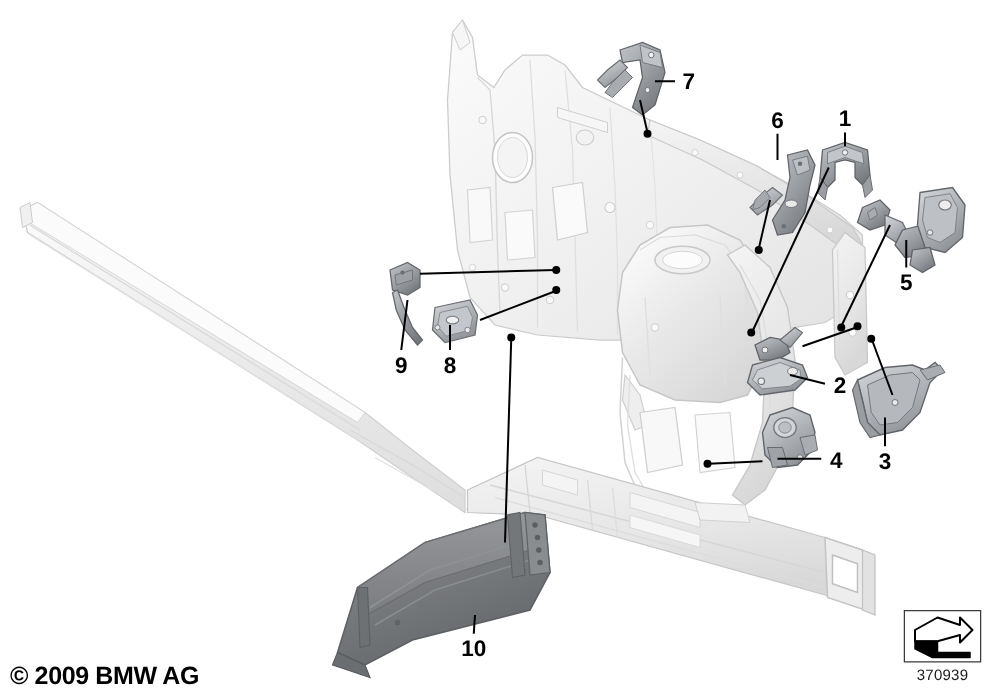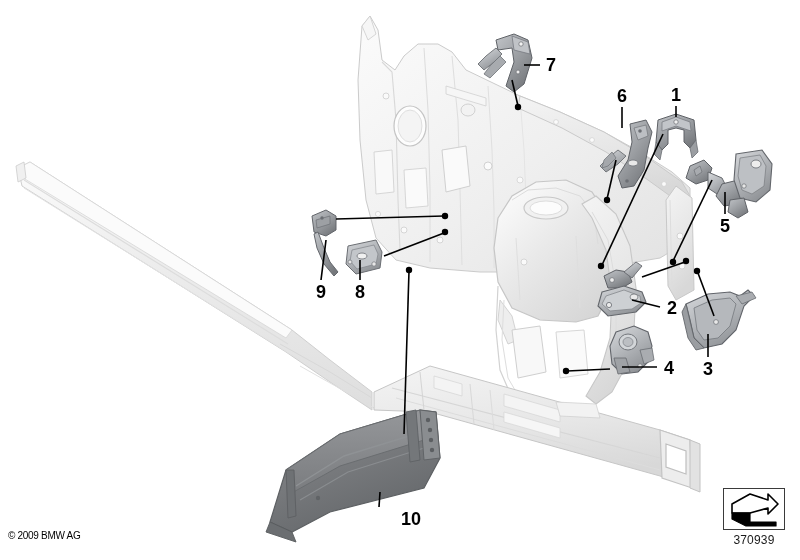--- a/index.html
+++ b/index.html
@@ -36,22 +36,22 @@
     color: #000000;
     line-height: 1;
     white-space: nowrap;
     transform: translate(-50%, -50%);
   }
   #copyright-text {
     position: absolute;
     left: 8px;
     top: 530px;
     font-family: "Liberation Sans", sans-serif;
-    font-weight: normal;
-    font-size: 10px;
+    font-weight: bold;
+    font-size: 20px;
     letter-spacing: -0.3px;
     color: #000000;
     white-space: nowrap;
   }
   #orientation-box {
     position: absolute;
     left: 723px;
     top: 488px;
     width: 62px;
     height: 42px;
@@ -371,21 +371,21 @@
 
   <div class="callout-label" style="left:676px; top:95px;">1</div>
   <div class="callout-label" style="left:672px; top:308px;">2</div>
   <div class="callout-label" style="left:708px; top:369px;">3</div>
   <div class="callout-label" style="left:669px; top:368px;">4</div>
   <div class="callout-label" style="left:725px; top:226px;">5</div>
   <div class="callout-label" style="left:622px; top:96px;">6</div>
   <div class="callout-label" style="left:551px; top:65px;">7</div>
   <div class="callout-label" style="left:360px; top:292px;">8</div>
   <div class="callout-label" style="left:321px; top:292px;">9</div>
-  <div class="callout-label" style="left:379px; top:519px;margin-left:32px;">10</div>
+  <div class="callout-label" style="left:379px; top:519px;">10</div>
 
   <div id="copyright-text">© 2009 BMW AG</div>
 
   <div id="orientation-box">
     <svg width="60" height="40" viewBox="0 0 60 40">
       <polygon points="8,15 26,5 44,11 44,5 54,15 44,25 44,19 26,24 8,24" fill="#ffffff" stroke="#000000" stroke-width="1.6" stroke-linejoin="round"></polygon>
       <polygon points="8,24 26,24 26,33 52,33 52,37 22,37 8,30" fill="#000000" stroke="#000000" stroke-width="1.2" stroke-linejoin="round"></polygon>
     </svg>
   </div>
   <div id="diagram-id">370939</div>

